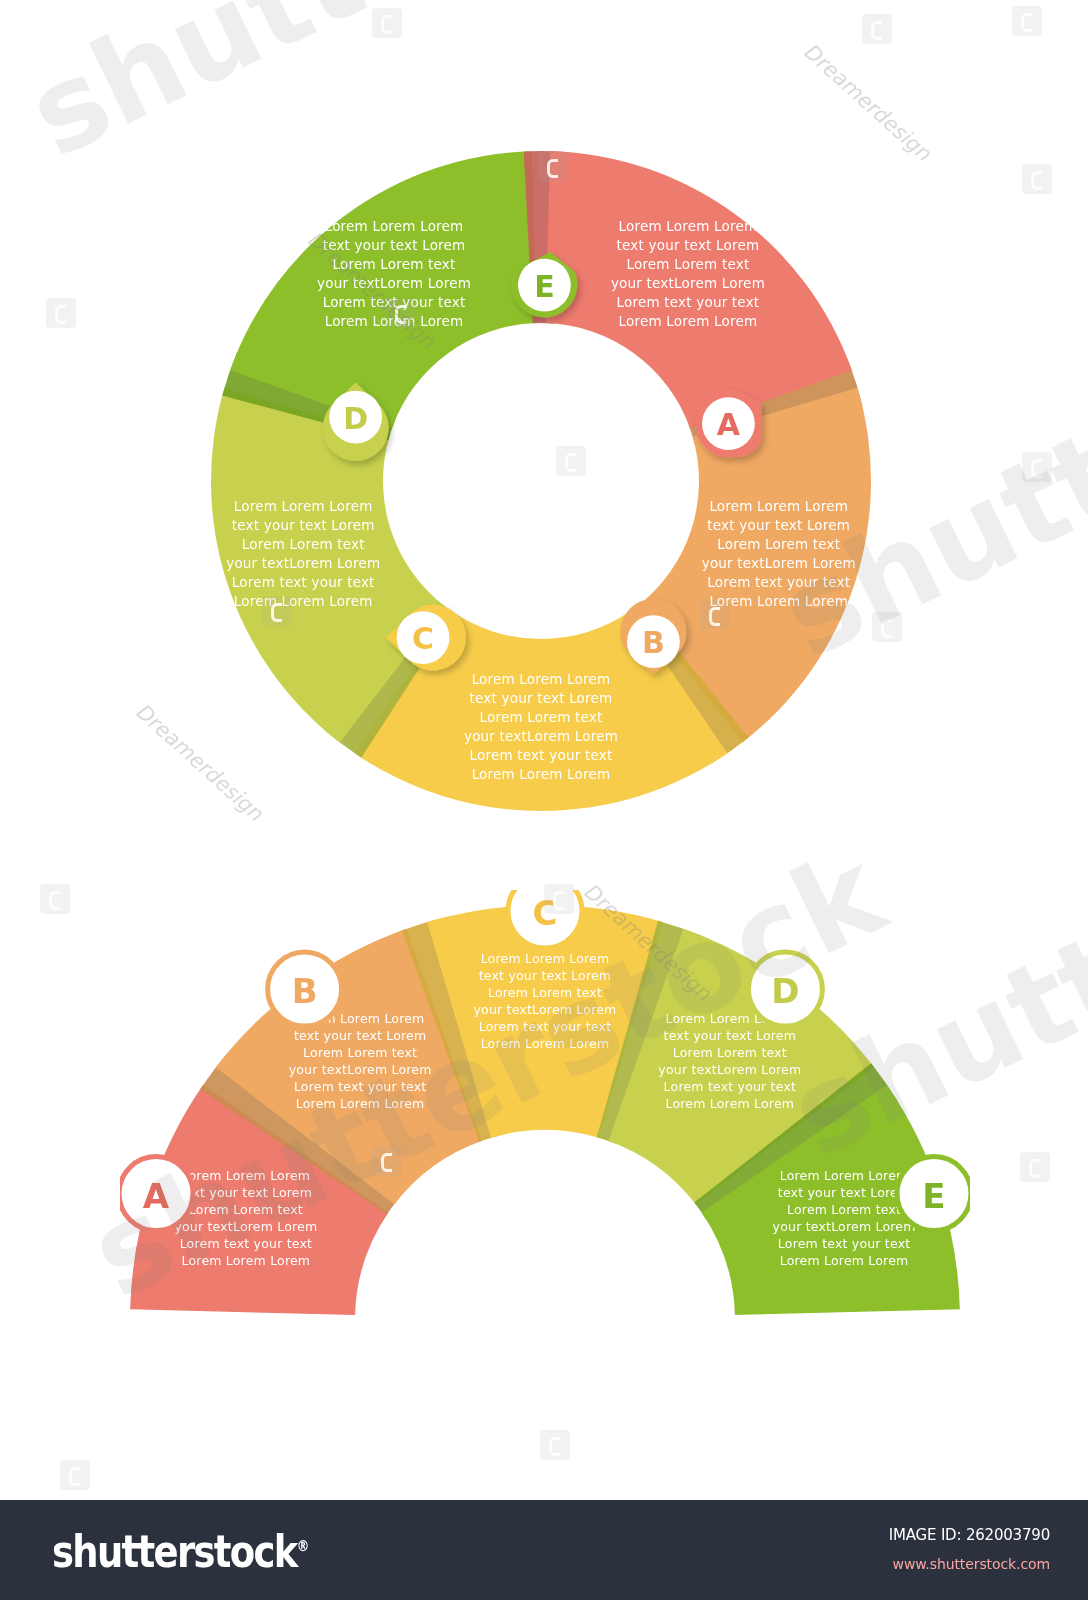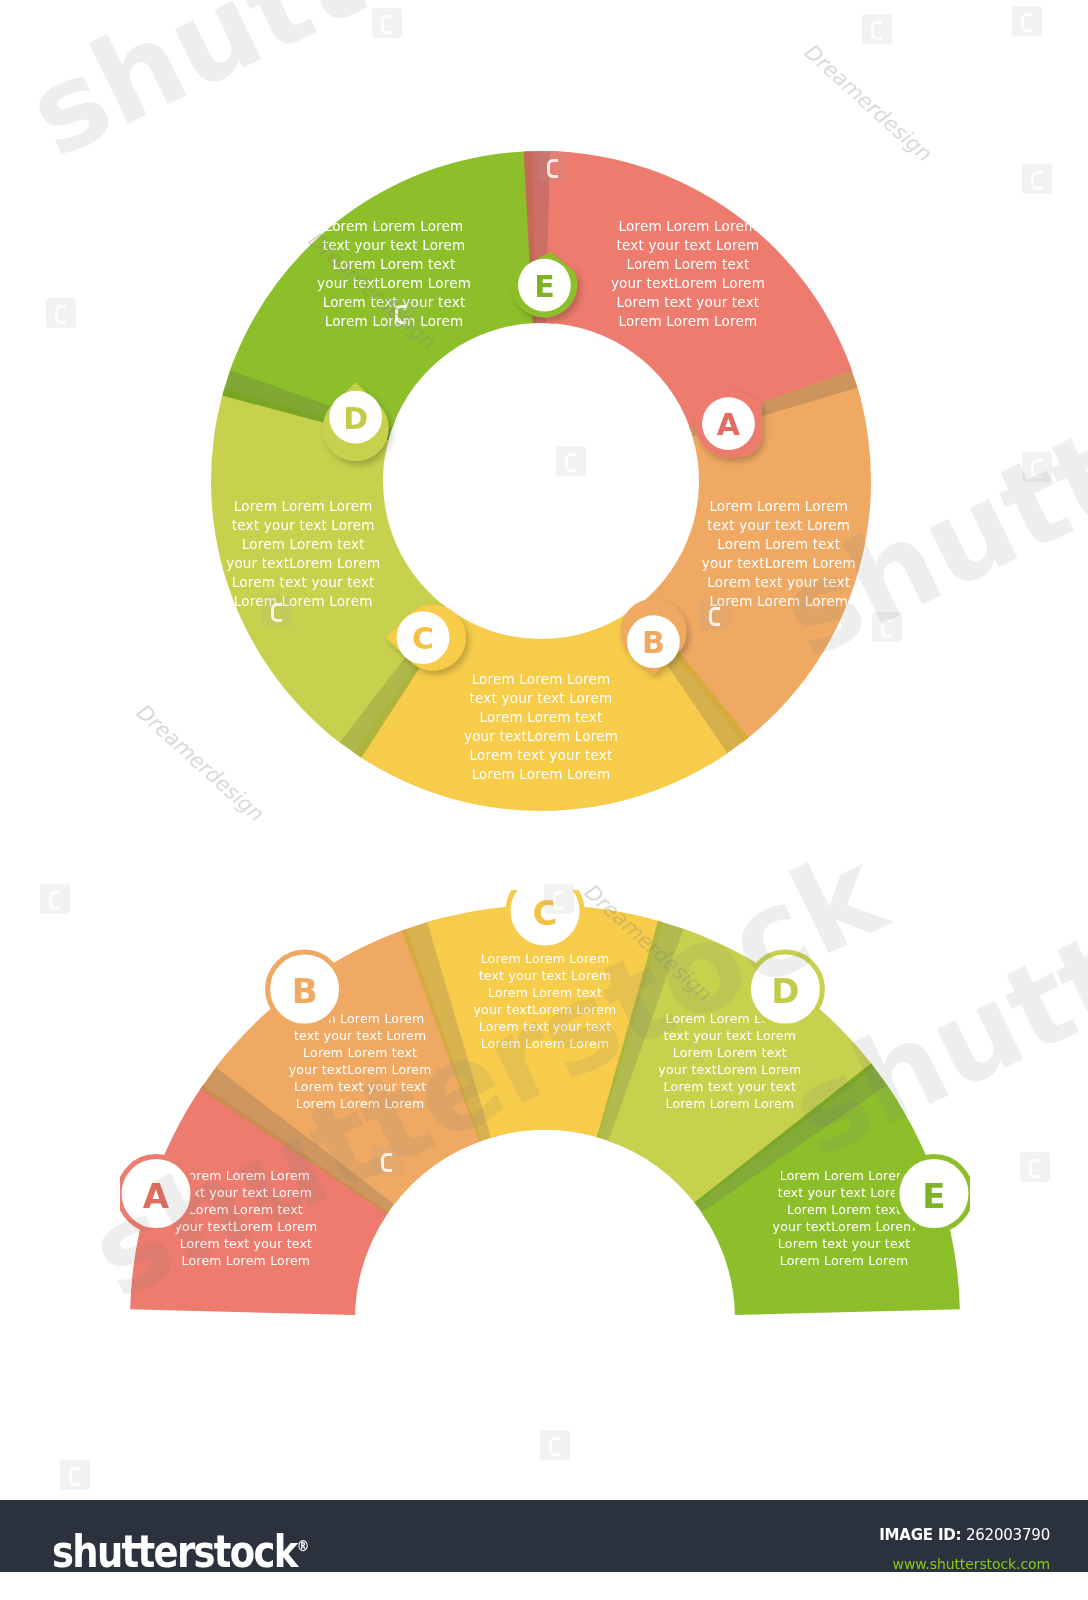--- a/index.html
+++ b/index.html
@@ -102,21 +102,21 @@
     border: 3px solid rgba(255,255,255,0.85);
     border-right: none;
     border-radius: 6px 0 0 6px;
   }
   
   #footer-bar {
     position: absolute;
     left: 0;
     top: 1500px;
     width: 1088px;
-    height: 72px;
+    height: 100px;
     background: #2b313d;
   }
   #ss-logo {
     position: absolute;
     left: 52px;
     top: 26px;
     font-family: "DejaVu Sans", sans-serif;
     font-weight: bold;
     font-size: 44px;
     letter-spacing: -2.0px;
@@ -134,25 +134,25 @@
     right: 38px;
     text-align: right;
     color: #ffffff;
     font-family: "DejaVu Sans", sans-serif;
   }
   #footer-image-id {
     top: 26px;
     font-size: 15px;
     letter-spacing: -0.2px;
   }
-  #footer-image-id .lbl { font-weight: bold; }
+  #footer-image-id .lbl { font-weight: normal; }
   #footer-url {
     top: 56px;
     font-size: 14px;
-    color: #84cc16;
+    color: #fca5a5;
     letter-spacing: -0.1px;
   }
 </style>
 </head>
 <body>
 
 <div class="canvas">
 
   <svg id="donut-chart" class="chart-svg" viewBox="0 0 730 730">
     <defs>

